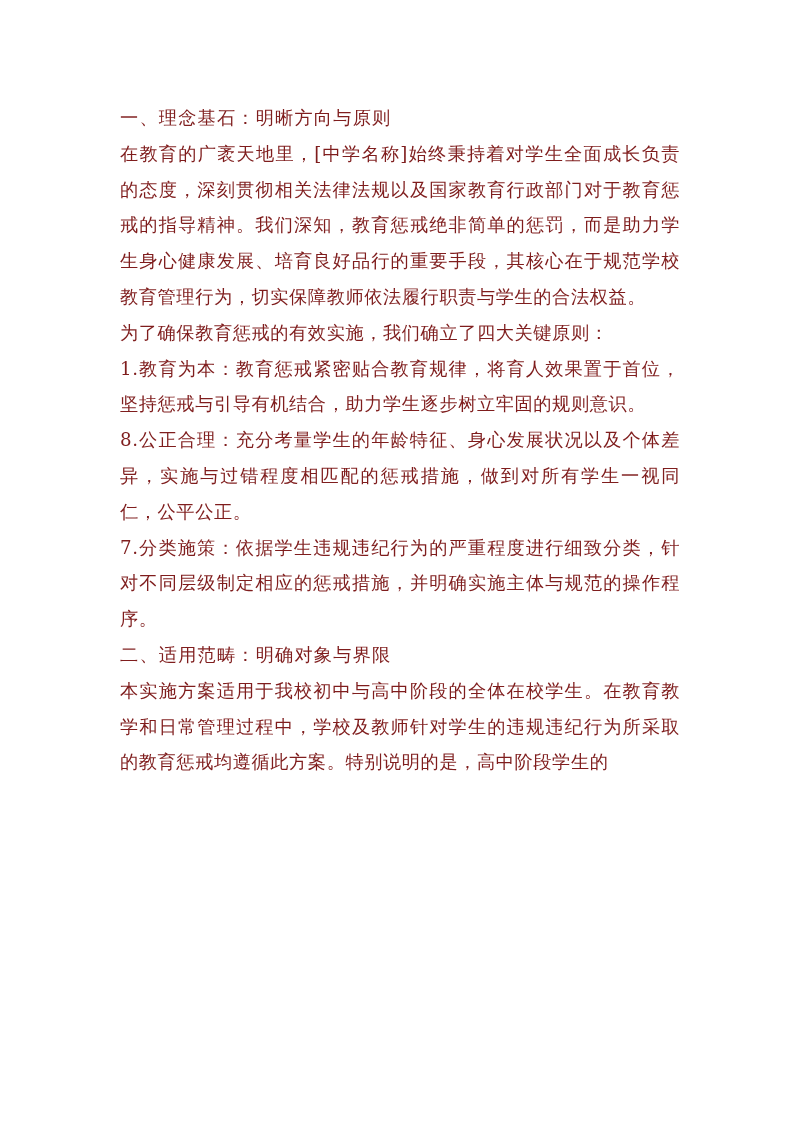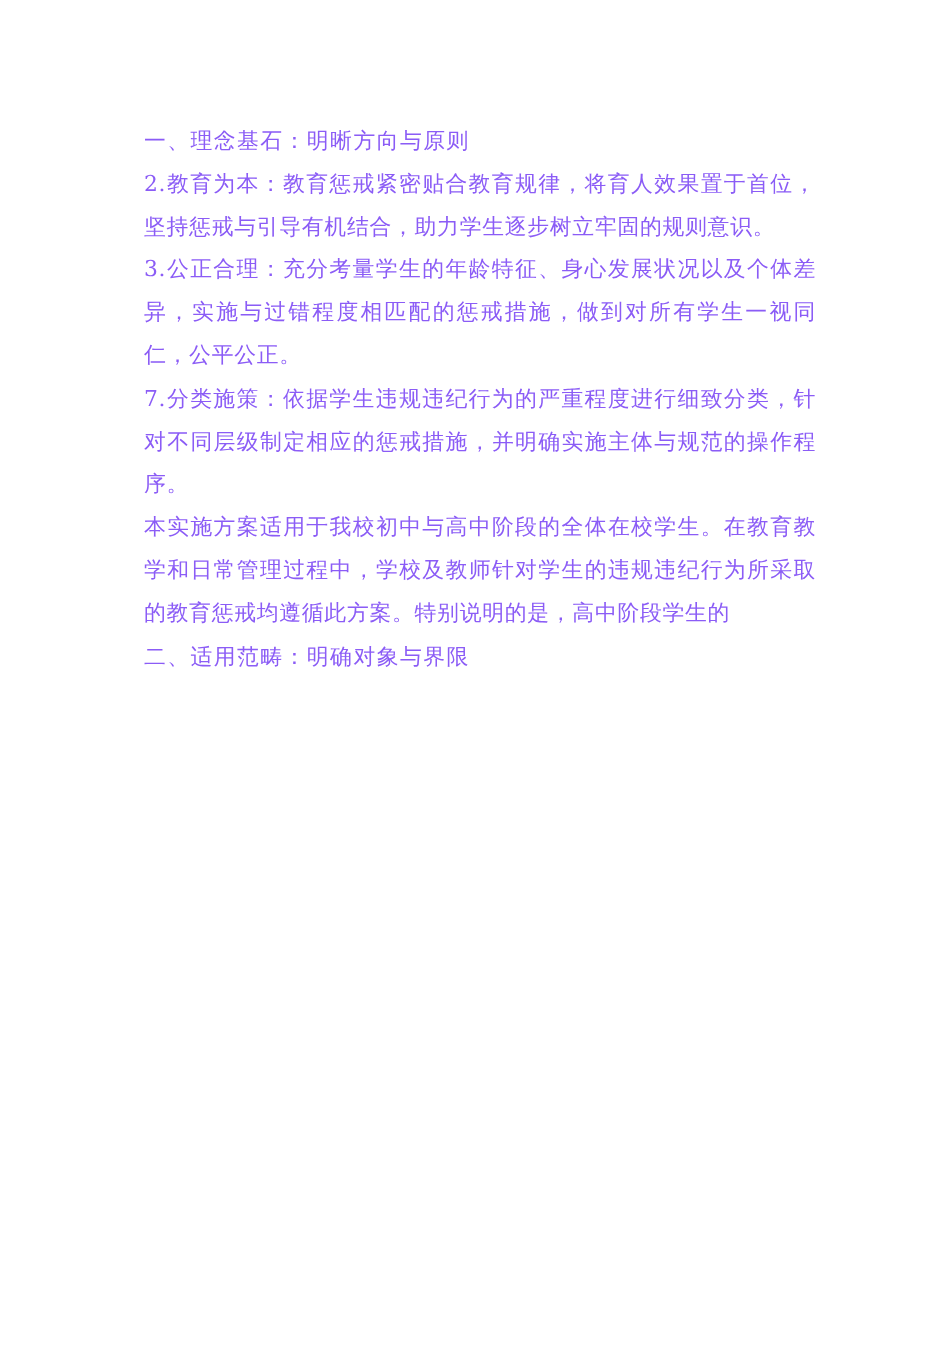--- a/index.html
+++ b/index.html
@@ -4,29 +4,31 @@
   <style>
     html, body { margin: 0; padding: 0; background: #ffffff; }
     body { width: 793px; height: 1122px; position: relative; overflow: hidden; }
     .page {
       position: absolute;
       left: 120px;
       top: 100px;
       width: 560px;
       font-family: "DejaVu Serif", "Liberation Serif", serif;
       font-size: 18.2px;
-      color: #8b5cf6;
+      color: #7f1d1d;
       line-height: 35.8px;
     }
     .para { margin: 0; padding: 0; text-align: justify; text-justify: inter-character; letter-spacing: 0.6px; }
     .heading { letter-spacing: 1.2px; }
   </style>
 </head>
 <body>
 
 <div class="page">
   <p class="para heading">一、理念基石：明晰方向与原则</p>
-  <p class="para">2.教育为本：教育惩戒紧密贴合教育规律，将育人效果置于首位，坚持惩戒与引导有机结合，助力学生逐步树立牢固的规则意识。</p>
-  <p class="para">3.公正合理：充分考量学生的年龄特征、身心发展状况以及个体差异，实施与过错程度相匹配的惩戒措施，做到对所有学生一视同仁，公平公正。</p>
+  <p class="para">在教育的广袤天地里，[中学名称]始终秉持着对学生全面成长负责的态度，深刻贯彻相关法律法规以及国家教育行政部门对于教育惩戒的指导精神。我们深知，教育惩戒绝非简单的惩罚，而是助力学生身心健康发展、培育良好品行的重要手段，其核心在于规范学校教育管理行为，切实保障教师依法履行职责与学生的合法权益。</p>
+  <p class="para">为了确保教育惩戒的有效实施，我们确立了四大关键原则：</p>
+  <p class="para">1.教育为本：教育惩戒紧密贴合教育规律，将育人效果置于首位，坚持惩戒与引导有机结合，助力学生逐步树立牢固的规则意识。</p>
+  <p class="para">8.公正合理：充分考量学生的年龄特征、身心发展状况以及个体差异，实施与过错程度相匹配的惩戒措施，做到对所有学生一视同仁，公平公正。</p>
   <p class="para">7.分类施策：依据学生违规违纪行为的严重程度进行细致分类，针对不同层级制定相应的惩戒措施，并明确实施主体与规范的操作程序。</p>
+  <p class="para heading">二、适用范畴：明确对象与界限</p>
   <p class="para">本实施方案适用于我校初中与高中阶段的全体在校学生。在教育教学和日常管理过程中，学校及教师针对学生的违规违纪行为所采取的教育惩戒均遵循此方案。特别说明的是，高中阶段学生的</p>
-  <p class="para heading">二、适用范畴：明确对象与界限</p>
 </div>
 
 </body></html>

